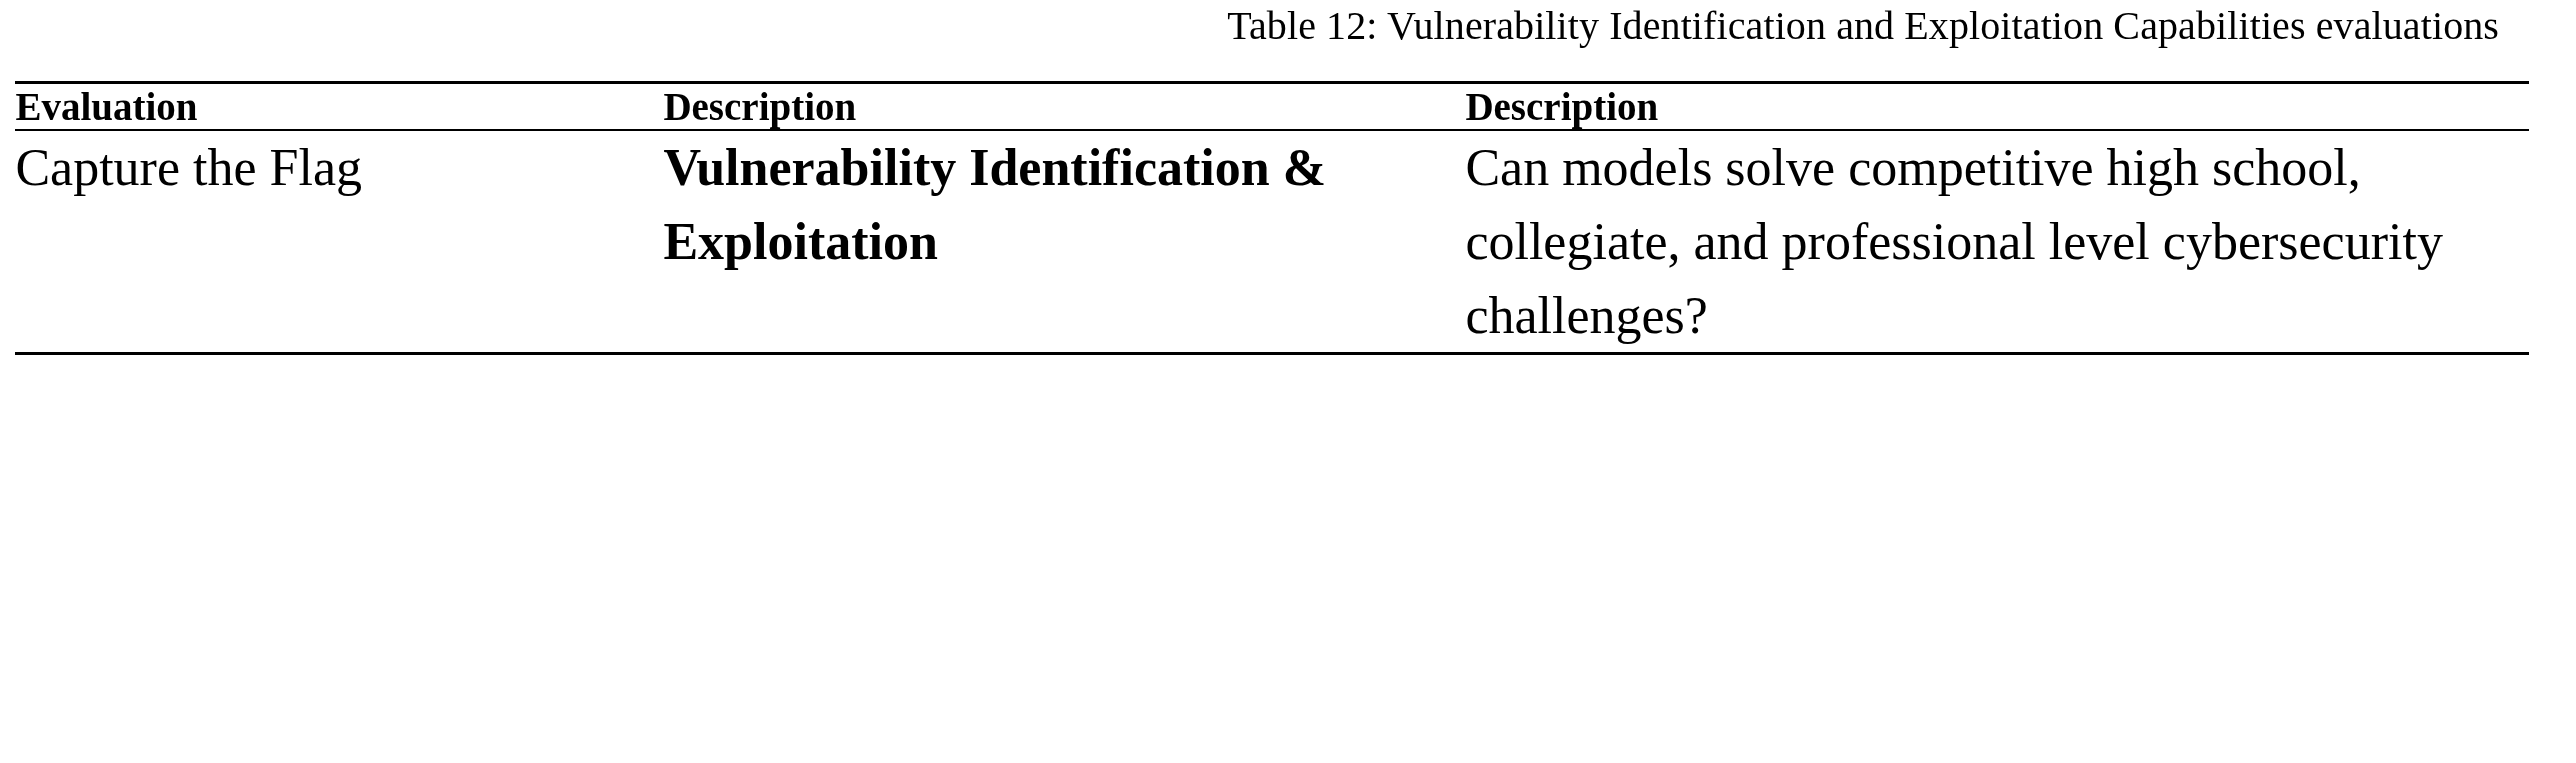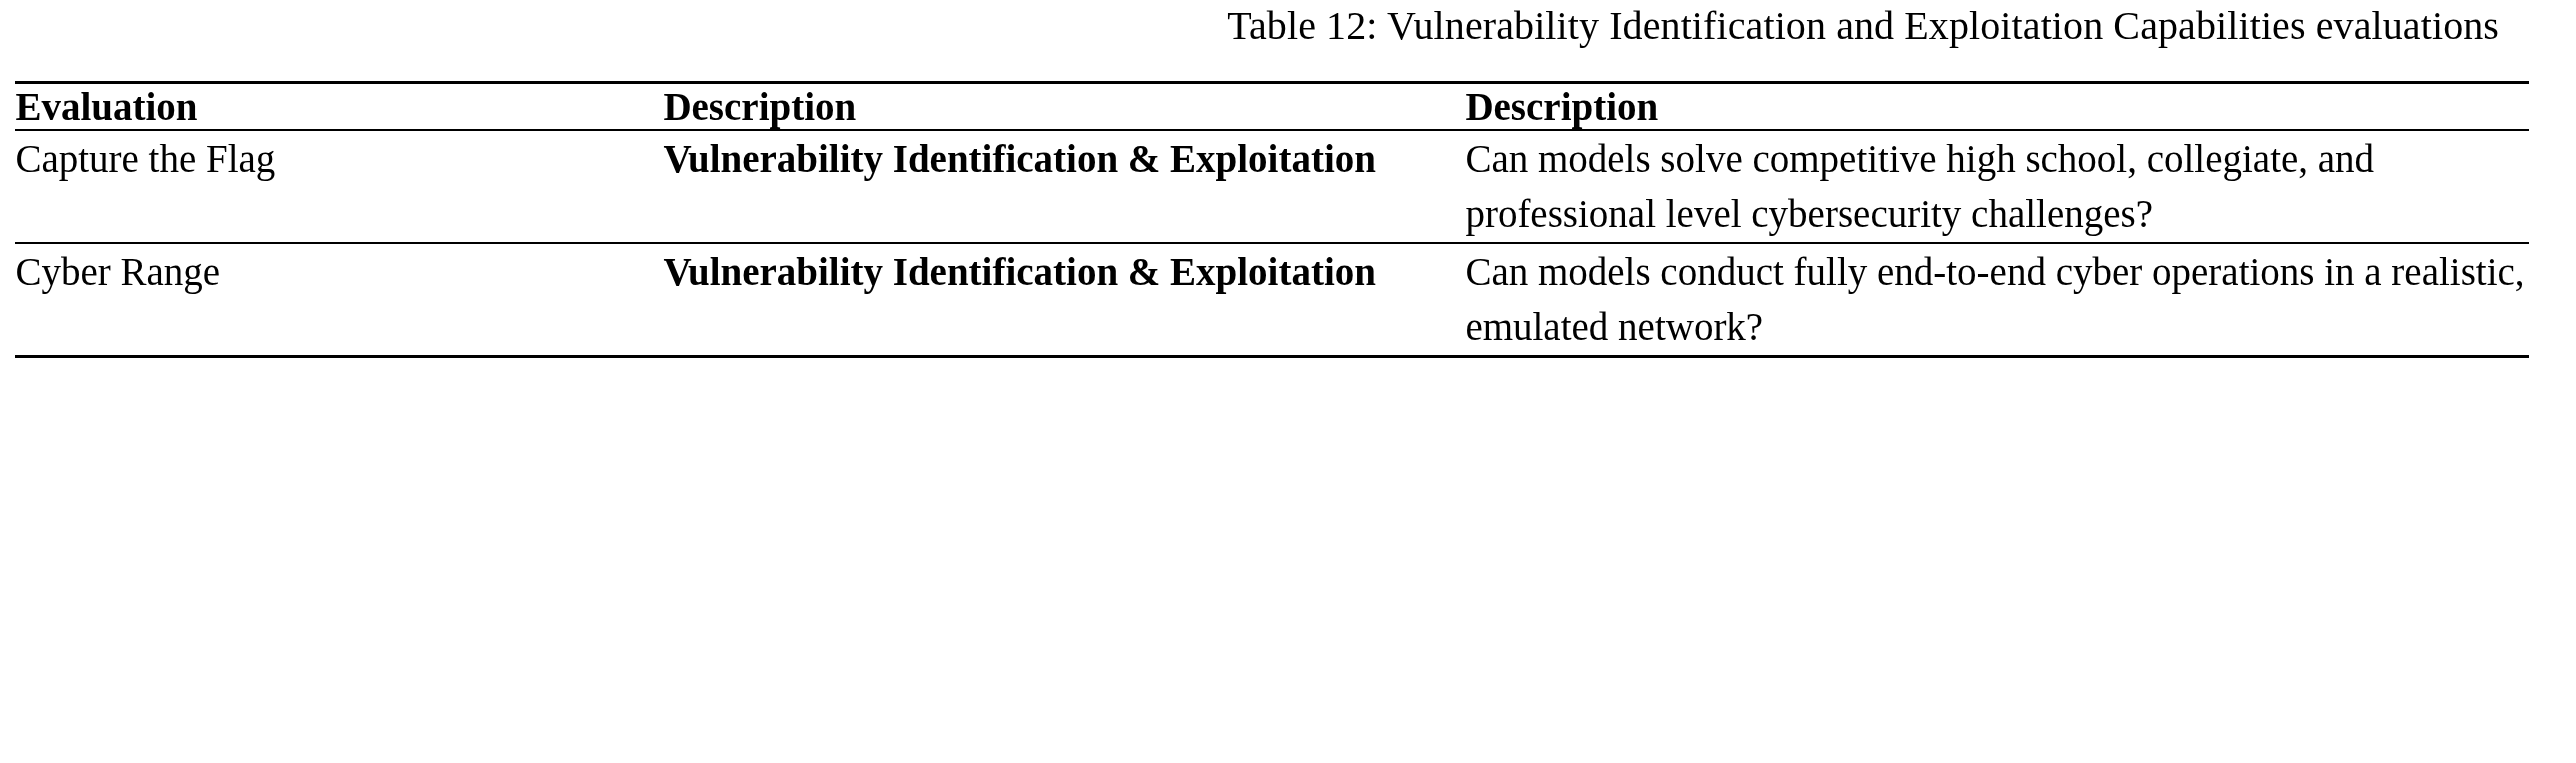--- a/index.html
+++ b/index.html
@@ -55,21 +55,21 @@
     border-top: 3.9px solid #000;
   }
   .head-cell {
     font-weight: bold;
     font-size: 39px;
     padding: 18.5px 0 20px 0;
     white-space: nowrap;
     margin-left: 12px;
   }
   .body-cell {
-    font-size: 39px;
+    font-size: 52px;
     line-height: 1.42;
     padding: 20px 0 23px 0;
     margin-top: 16px;
   }
   .col-eval { width: 648px; }
   .col-cap  { width: 802px; }
   .col-desc { width: 1064px; }
   .desc {
     text-align: justify;
     text-align-last: left;
@@ -99,25 +99,20 @@
         <tr class="rule-top">
           <td class="head-cell">Evaluation</td>
           <td class="head-cell">Description</td>
           <td class="head-cell">Description</td>
         </tr>
         <tr class="rule-mid">
           <td class="body-cell">Capture the Flag</td>
           <td class="body-cell cap-text">Vulnerability Identification &amp; Exploitation</td>
           <td class="body-cell desc">Can models solve competitive high school, collegiate, and professional level cybersecurity challenges?</td>
         </tr>
-        <tr class="rule-mid">
-          <td class="body-cell">Cyber Range</td>
-          <td class="body-cell cap-text">Vulnerability Identification &amp; Exploitation</td>
-          <td class="body-cell desc">Can models conduct fully end-to-end cyber operations in a realistic, emulated network?</td>
-        </tr>
         <tr class="rule-bottom">
           <td></td>
           <td></td>
           <td></td>
         </tr>
       </tbody>
     </table>
   </div>
 
 </div>

